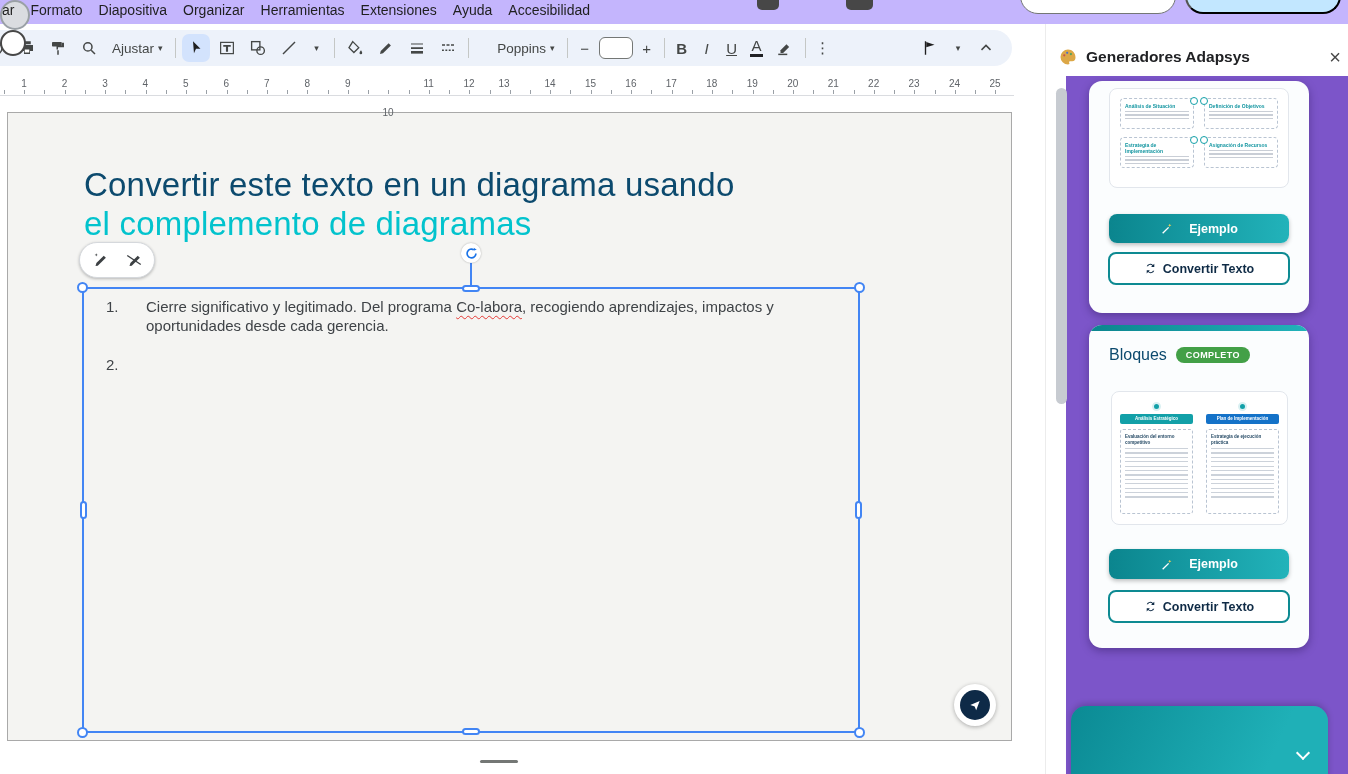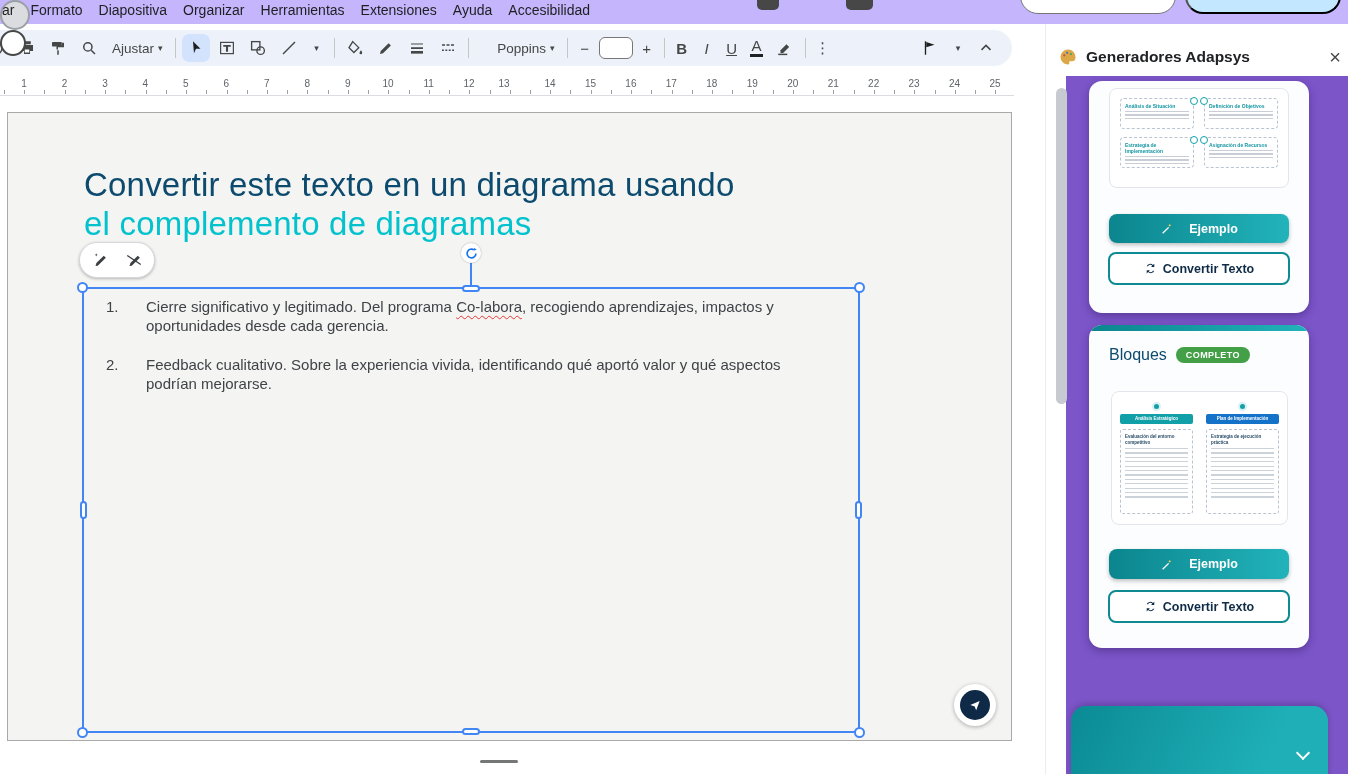--- a/index.html
+++ b/index.html
@@ -281,21 +281,21 @@
   <div class="ruler" id="ruler">
       <span class="rn" style="left: 24px;">1</span>
       <span class="rn" style="left: 64.46px;">2</span>
       <span class="rn" style="left: 104.92px;">3</span>
       <span class="rn" style="left: 145.38px;">4</span>
       <span class="rn" style="left: 185.84px;">5</span>
       <span class="rn" style="left: 226.3px;">6</span>
       <span class="rn" style="left: 266.76px;">7</span>
       <span class="rn" style="left: 307.22px;">8</span>
       <span class="rn" style="left: 347.68px;">9</span>
-      <span class="rn" style="left: 388.14px;">10</span>
+      <span class="rn" style="left: 388.14px; margin-top: 29px;">10</span>
       <span class="rn" style="left: 428.6px;">11</span>
       <span class="rn" style="left: 469.06px;">12</span>
       <span class="rn" style="left: 504px;">13</span>
       <span class="rn" style="left: 549.98px;">14</span>
       <span class="rn" style="left: 590.44px;">15</span>
       <span class="rn" style="left: 630.9px;">16</span>
       <span class="rn" style="left: 671.36px;">17</span>
       <span class="rn" style="left: 711.82px;">18</span>
       <span class="rn" style="left: 752.28px;">19</span>
       <span class="rn" style="left: 792.74px;">20</span>
@@ -344,21 +344,20 @@
         <div class="handle h-v h-r"></div>
         <div class="handle h-h h-t"></div>
         <div class="handle h-h h-b"></div>
         <div class="slide-list" id="slide-list">
             <div class="li">
               <span class="num">1.</span>
               <span class="txt"><span>Cierre significativo y legitimado. Del programa </span><span class="sp">Co-labora</span><span>, recogiendo aprendizajes, impactos y oportunidades desde cada gerencia.</span></span>
             </div>
             <div class="li">
               <span class="num">2.</span>
-              <span class="txt"><span>Feedback cualitativo. Sobre la experiencia vivida, identificando qué aportó valor y qué aspectos podrían mejorarse.</span></span>
             </div>
           </div>
       </div>
 
       <button class="fab">
         <span class="fab-inner">
           <svg width="14" height="14" viewBox="0 0 24 24">
               <path d="M4 12l16-7-6 16-2.5-6.5L4 12z" fill="#fff"></path>
             </svg>
         </span>

